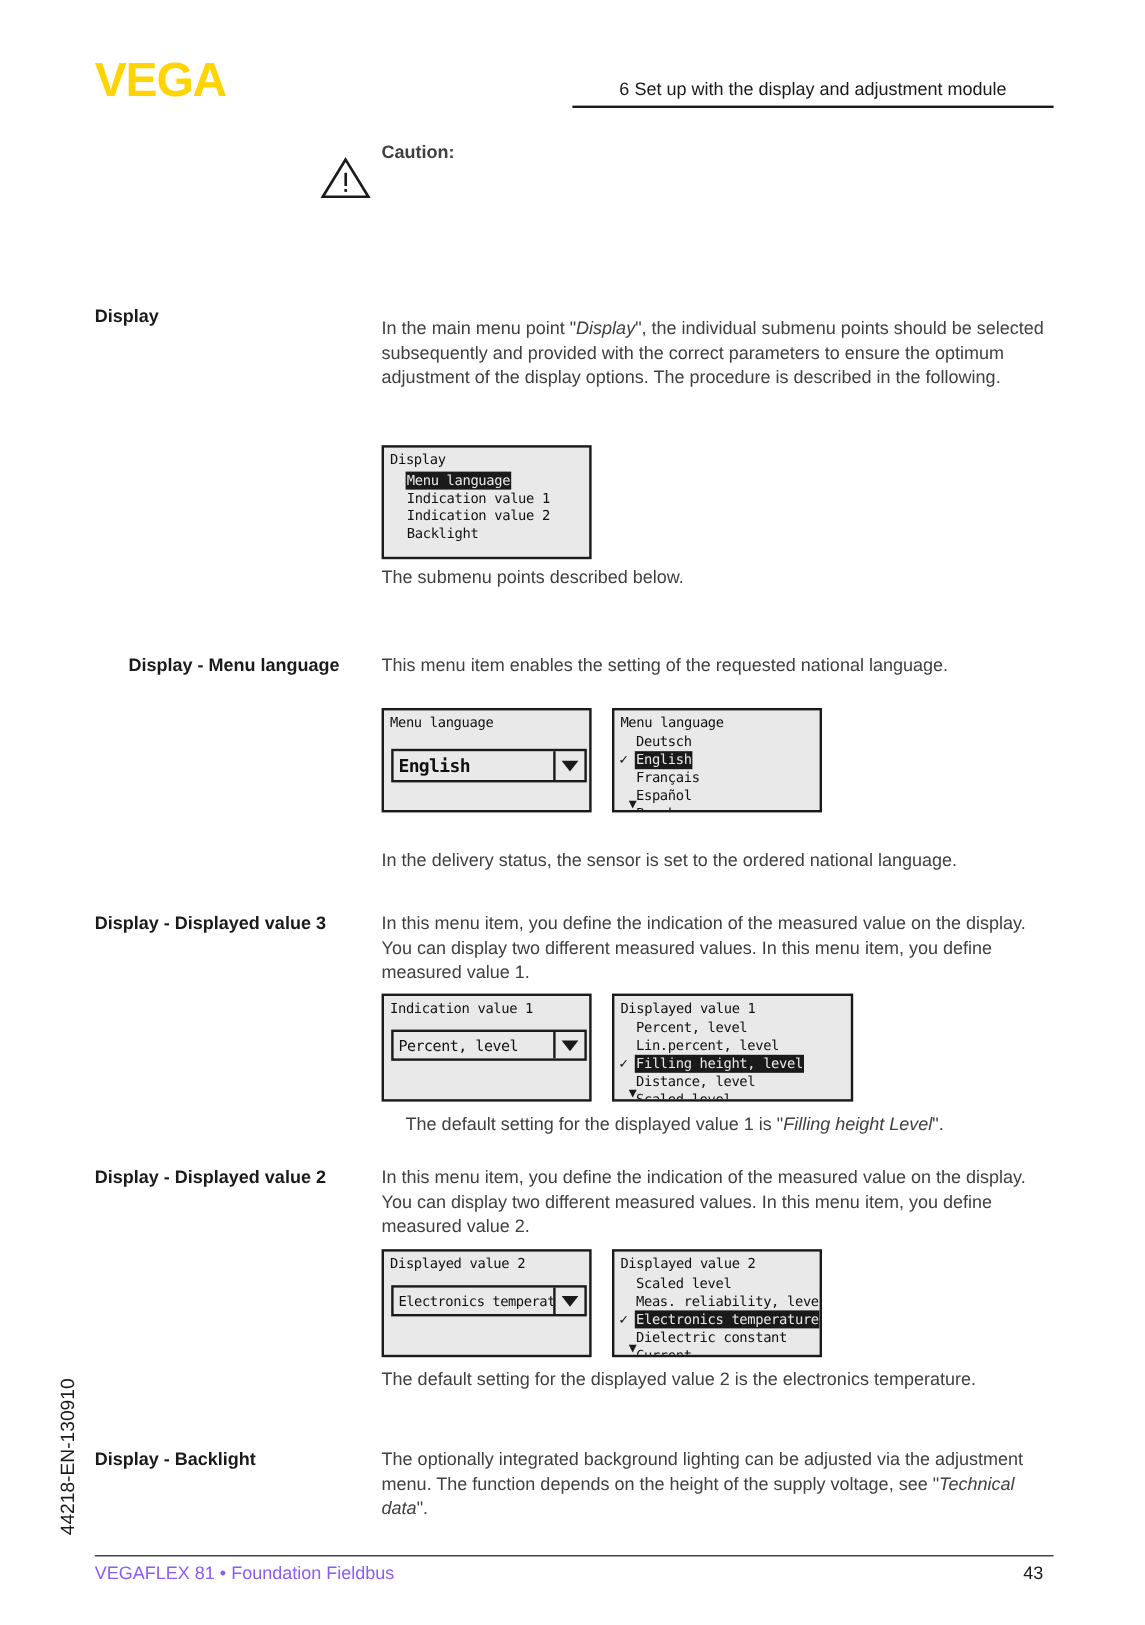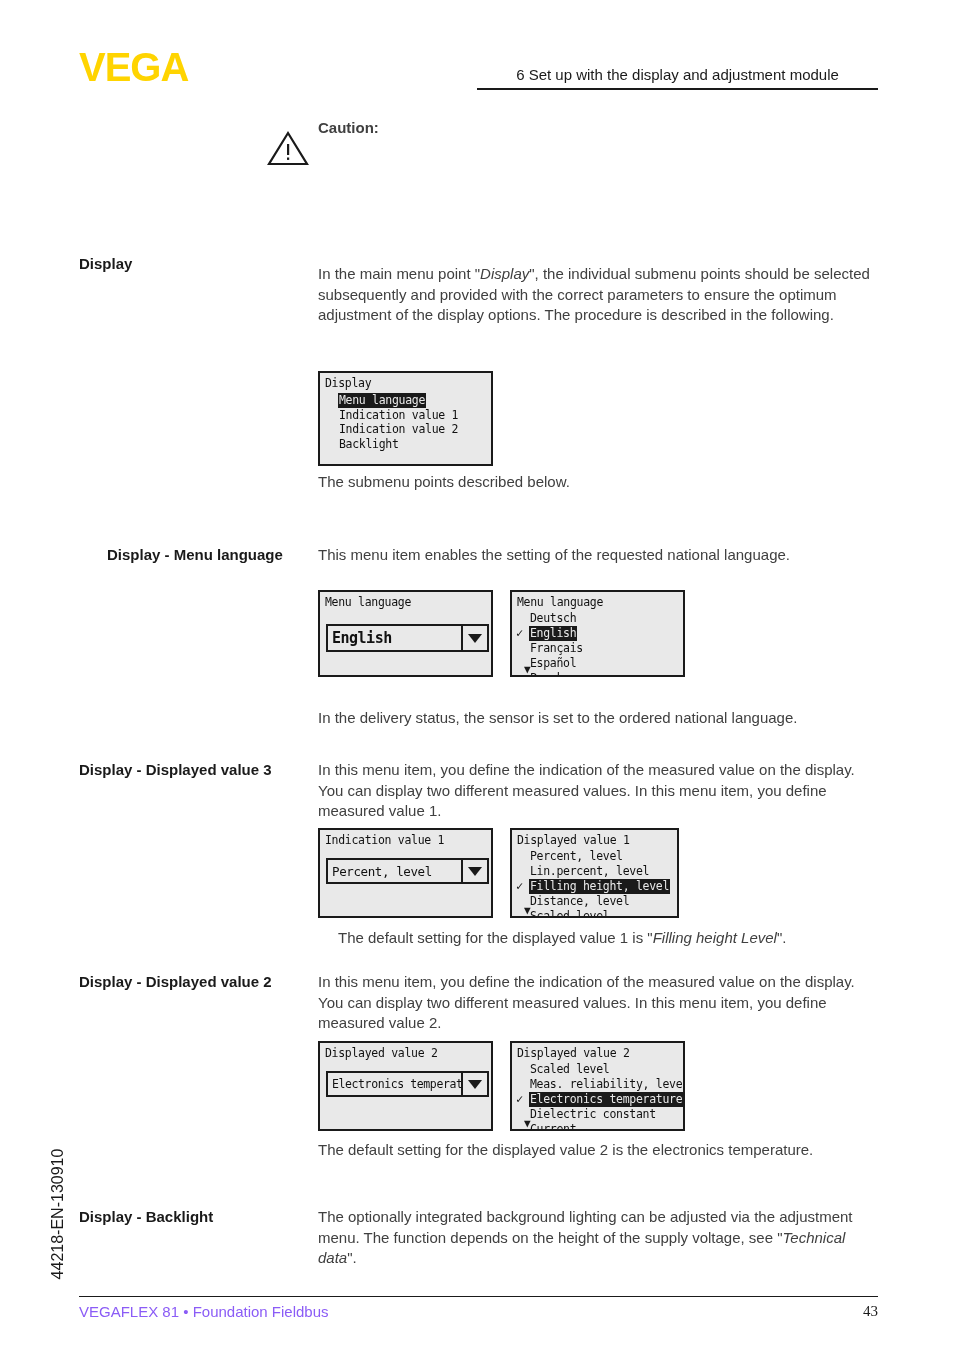--- a/index.html
+++ b/index.html
@@ -34,21 +34,21 @@
     position:absolute;left:-32px;top:1205px;
     width:180px;text-align:center;
     transform:rotate(-90deg);
     transform-origin:center center;
     font-size:16px;color:#1a1a1a;white-space:nowrap;
   }
 
   
   .footer-rule{position:absolute;left:79px;top:1296px;width:799px;height:1px;background:#1a1a1a;}
   .footer-left{position:absolute;left:79px;top:1303px;font-size:15px;color:#8b5cf6;white-space:nowrap;}
-  .footer-right{position:absolute;left:844px;top:1303px;width:34px;text-align:right;font-size:15px;color:#1a1a1a;font-family:Liberation Serif, serif;}
+  .footer-right{position:absolute;left:844px;top:1303px;width:34px;text-align:center;font-size:15px;color:#1a1a1a;}
 
   
   .marginal{
     position:absolute;left:79px;width:228px;
     font-size:15px;font-weight:bold;line-height:1.32;color:#1a1a1a;
   }
   .body-col{
     position:absolute;left:318px;width:560px;
     font-size:15px;line-height:1.37;color:#404040;
   }
@@ -221,21 +221,21 @@
 <div class="lcd" style="left:318px;top:828px;width:175px;height:90px;">
   <div class="lcd-title">Indication value 1</div>
   <div class="lcd-field" style="top:28px;width:163px;height:26px;">
     <span class="val small">Percent, level</span>
     <span class="arrowbox">
         <span class="caret"></span>
       </span>
   </div>
 </div>
 
-<div class="lcd" style="left:510px;top:828px;width:169px;height:90px;">
+<div class="lcd" style="left:510px;top:828px;width:201px;height:90px;">
   <div class="lcd-title">Displayed value 1</div>
   <div class="lcd-list2">
     <div class="lcd-row2">
         <span class="chk"></span>
         <span class="txt">Percent, level</span>
       </div>
     <div class="lcd-row2">
         <span class="chk"></span>
         <span class="txt">Lin.percent, level</span>
       </div>

